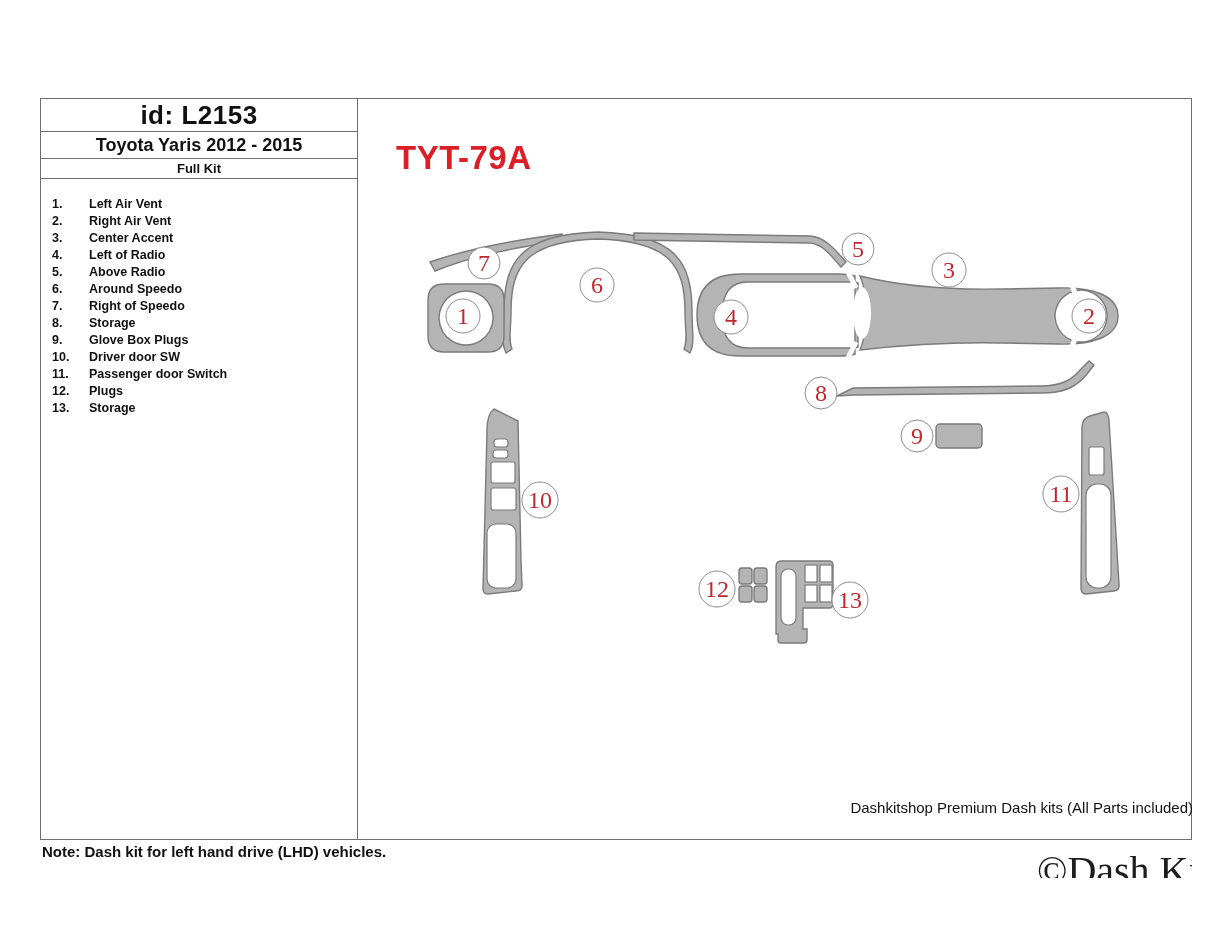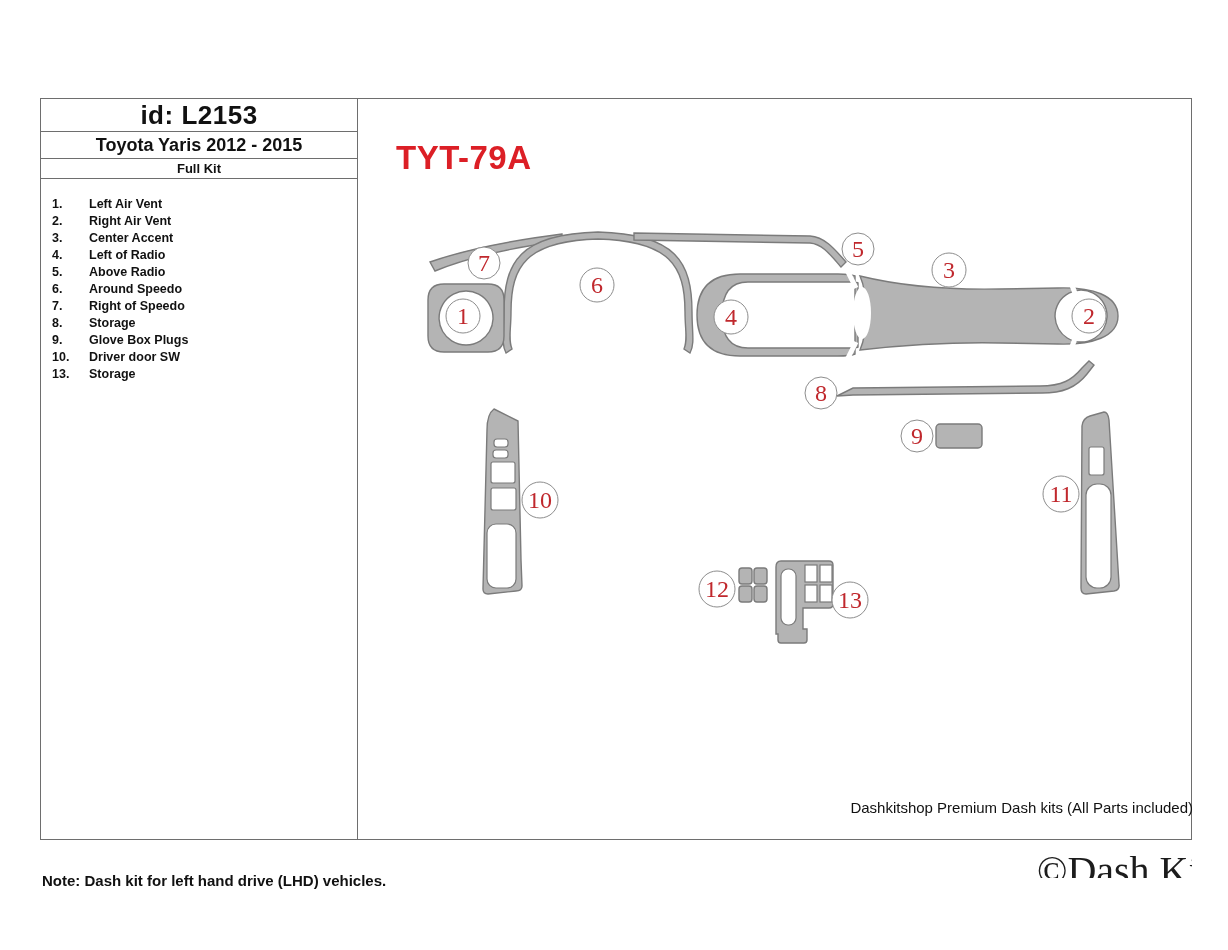--- a/index.html
+++ b/index.html
@@ -27,21 +27,21 @@
   .right-panel{position:absolute;left:317px;top:0;width:835px;height:100%;}
   .code{
     position:absolute;left:38px;top:40px;font-size:33px;font-weight:bold;color:#dc1f26;
     letter-spacing:0.5px;
   }
   .caption{
     position:absolute;left:0;top:700px;width:100%;text-align:right;
     font-size:15px;color:#111;font-weight:normal;
   }
   .note{
-    position:absolute;left:42px;top:843px;font-size:15px;font-weight:bold;color:#111;margin-top:29px;
+    position:absolute;left:42px;top:843px;font-size:15px;font-weight:bold;color:#111;
   }
   .watermark-clip{
     position:absolute;left:1037px;top:851px;width:155px;height:27px;overflow:hidden;
   }
   .watermark-clip span{
     font-family:"Liberation Serif",serif;font-size:40px;line-height:44px;color:#1c1c1c;
     white-space:nowrap;display:block;margin-top:-2px;
   }
   svg .part{fill:#b4b4b4;stroke:#7b7b7b;stroke-width:1.4;}
   svg .hole{fill:#ffffff;stroke:#7b7b7b;stroke-width:1.2;}
@@ -96,20 +96,28 @@
           </div>
         <div class="part-row">
             <span class="part-num">9.</span>
             <span class="part-name">Glove Box Plugs</span>
           </div>
         <div class="part-row">
             <span class="part-num">10.</span>
             <span class="part-name">Driver door SW</span>
           </div>
         <div class="part-row">
+            <span class="part-num">11.</span>
+            <span class="part-name">Passenger door Switch</span>
+          </div>
+        <div class="part-row">
+            <span class="part-num">12.</span>
+            <span class="part-name">Plugs</span>
+          </div>
+        <div class="part-row">
             <span class="part-num">13.</span>
             <span class="part-name">Storage</span>
           </div>
       </div>
     </div>
 
     <div class="right-panel">
       <div class="code">TYT-79A</div>
       <div class="caption">Dashkitshop Premium Dash kits (All Parts included)</div>
     </div>

